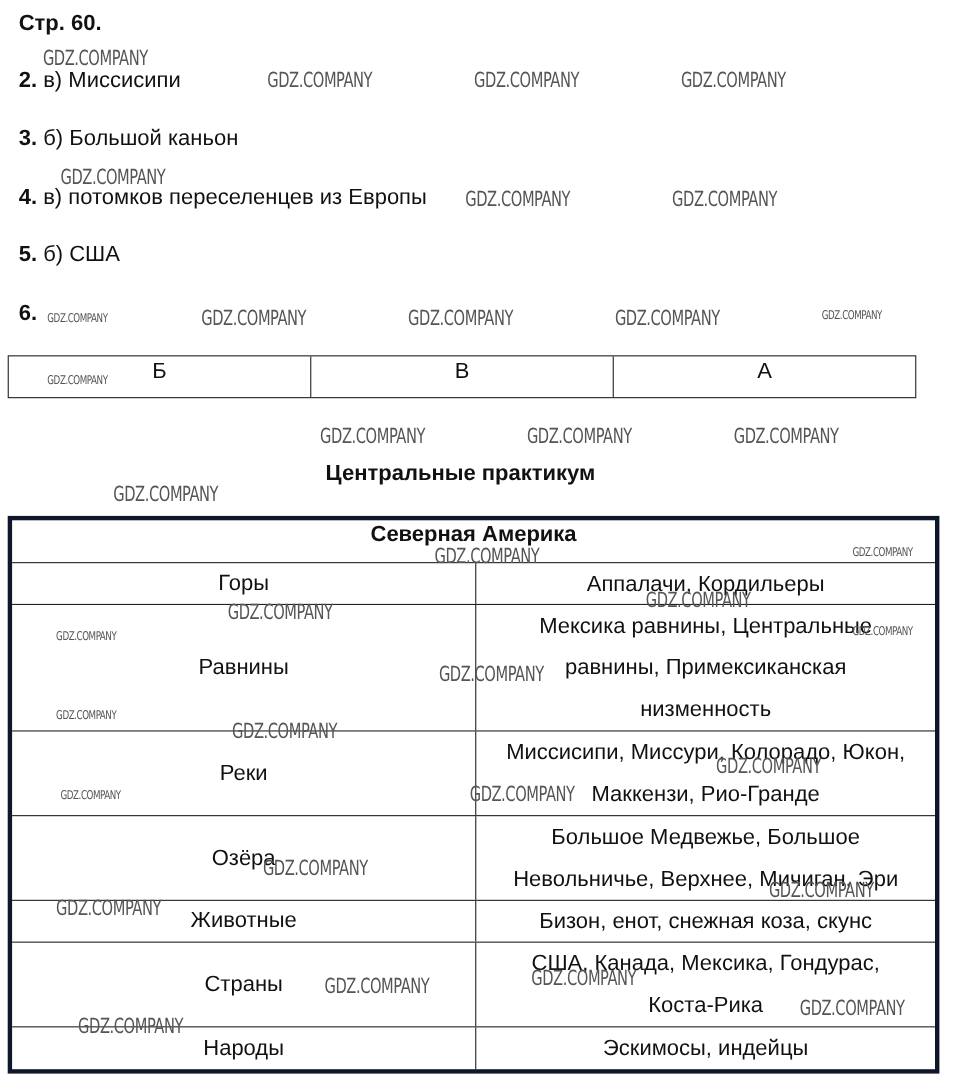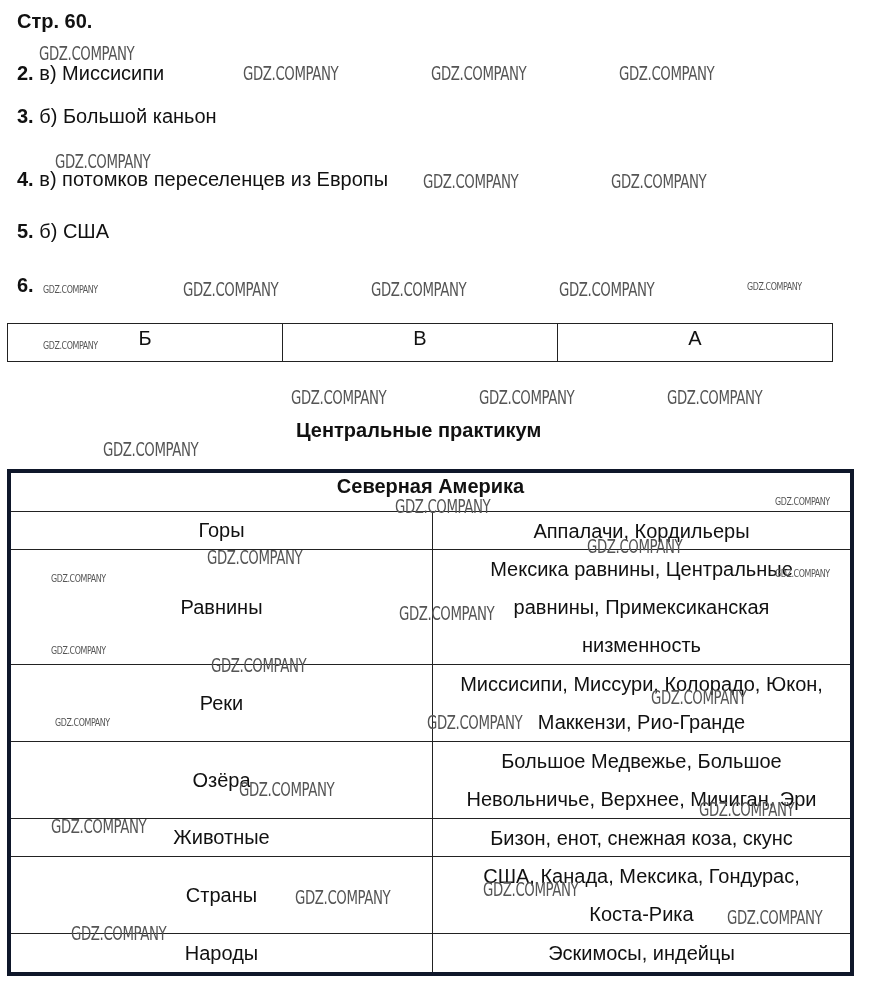--- a/index.html
+++ b/index.html
@@ -21,21 +21,21 @@
   .big .row:last-child { border-bottom:none; }
   .big .l { width:422px; border-right:1px solid #222; font-size:20px; display:flex; align-items:center; justify-content:center; box-sizing:border-box; }
   .big .r { flex:1; font-size:20px; text-align:center; line-height:38px; box-sizing:border-box; padding:0 8px; }
 </style>
 </head>
 <body>
 
 <div class="abs t b" style="left:17px;top:10px;">Стр. 60.</div>
 
 <div class="abs t" style="left:17px;top:62px;"><b>2.</b> <span>в) Миссисипи</span></div>
-<div class="abs t" style="left:17px;top:105px;text-align:right;"><b>3.</b> <span>б) Большой каньон</span></div>
+<div class="abs t" style="left:17px;top:115px;text-align:right;"><b>3.</b> <span>б) Большой каньон</span></div>
 <div class="abs t" style="left:17px;top:168px;"><b>4.</b> <span>в) потомков переселенцев из Европы</span></div>
 <div class="abs t" style="left:17px;top:220px;"><b>5.</b> <span>б) США</span></div>
 <div class="abs t" style="left:17px;top:274px;"><b>6.</b></div>
 
 <div class="tbl6">
   <div class="c">Б</div>
   <div class="c">В</div>
   <div class="c">А</div>
 </div>
 

